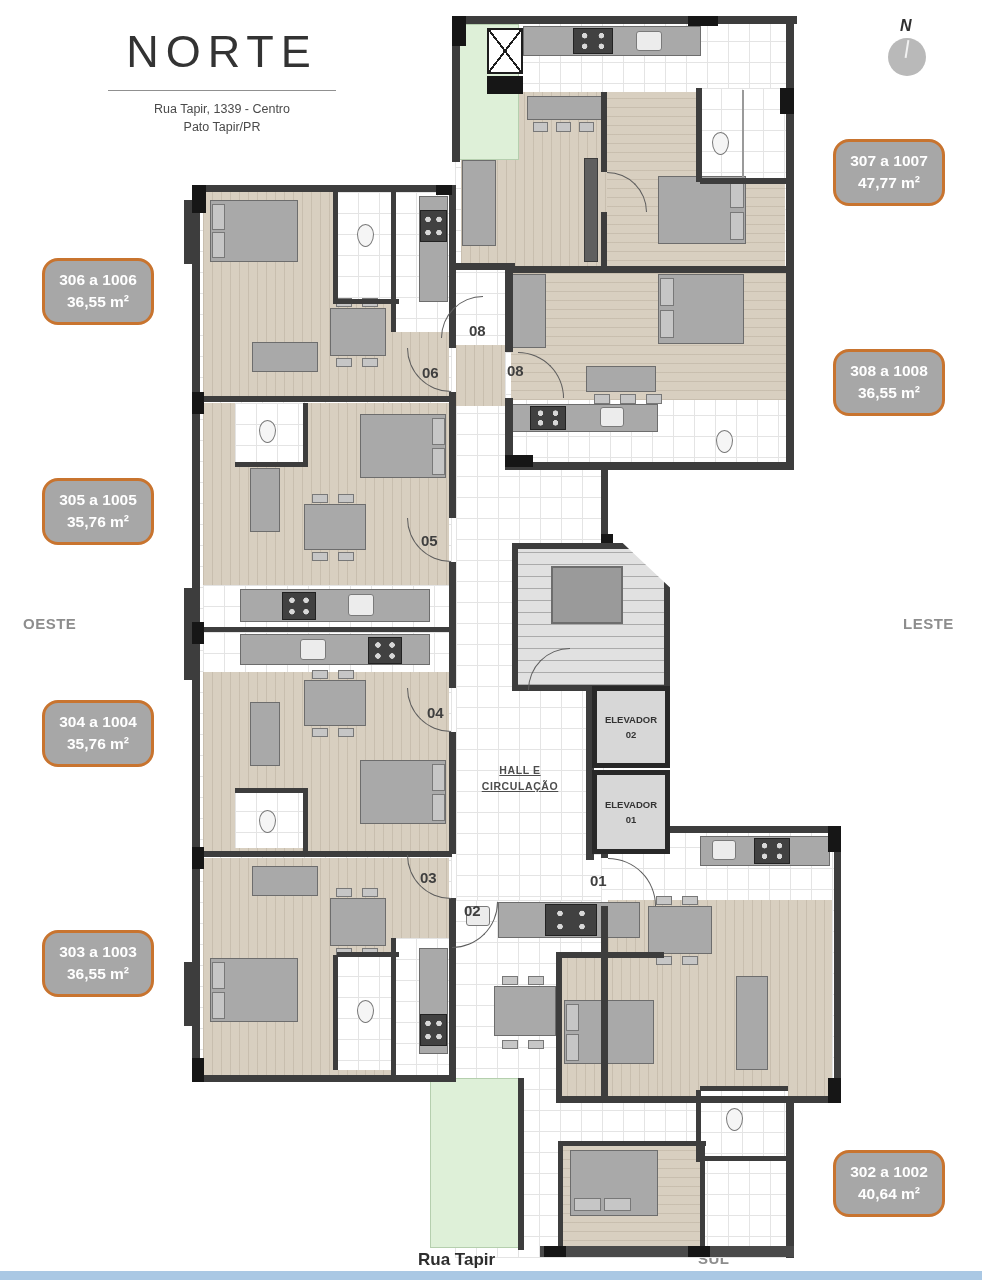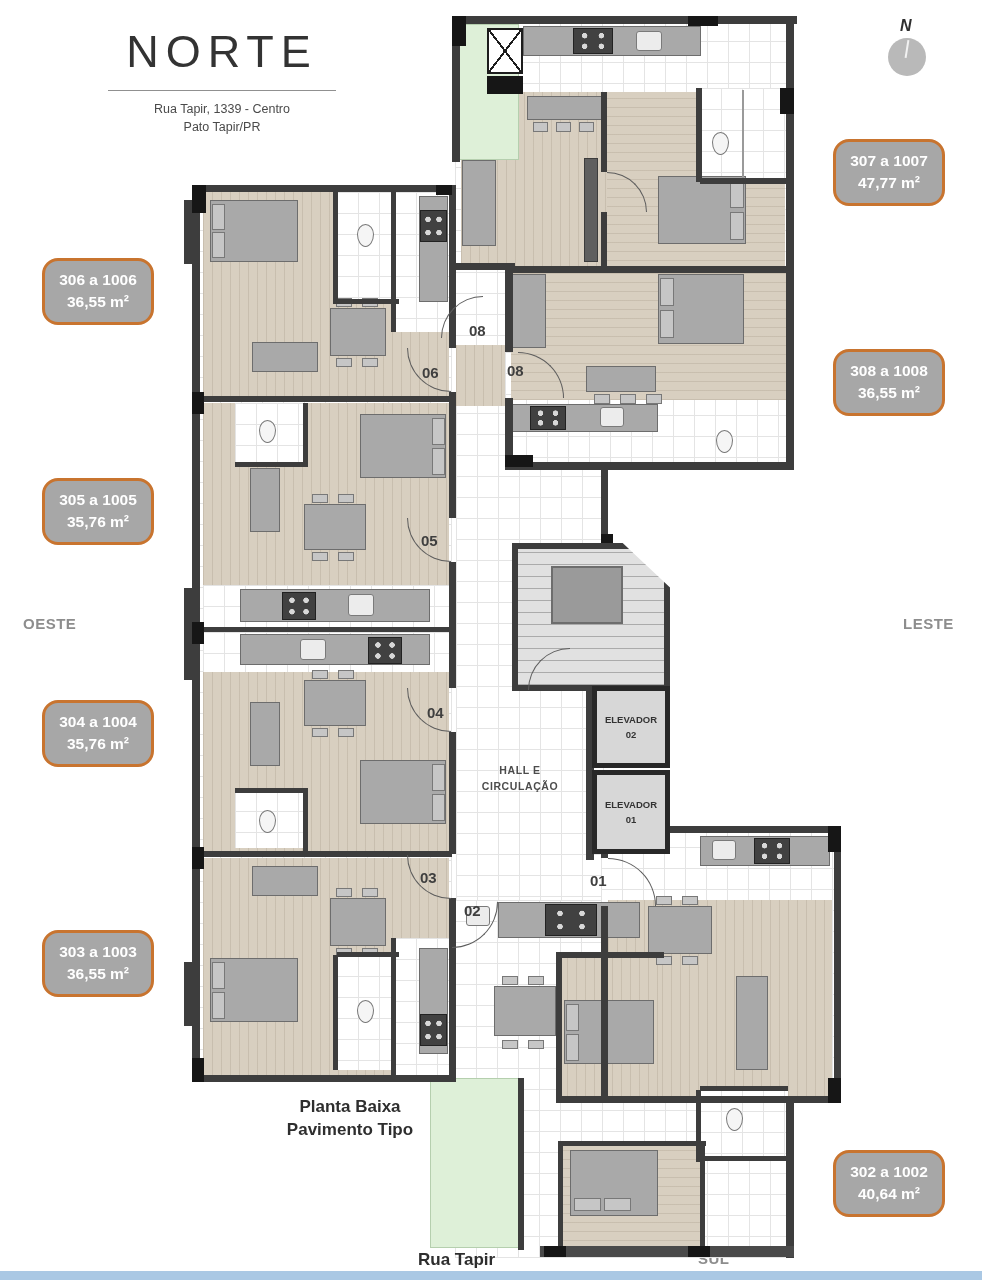--- a/index.html
+++ b/index.html
@@ -48,21 +48,21 @@
         display:flex;align-items:center;justify-content:center;text-align:center;
         font-weight:bold;font-size:9.5px;color:#333;line-height:1.6;}
   
   .door-num{position:absolute;font-weight:bold;font-size:15px;color:#3f3f3f;}
   .badge{position:absolute;width:106px;background:#a7a7a7;border:3px solid #c8742f;border-radius:16px;
          color:#fff;font-weight:bold;font-size:15.5px;text-align:center;padding:8px 0;line-height:1.45;}
   .badge span{display:block;}
   .dir{position:absolute;font-weight:bold;font-size:15px;color:#8d8d8d;letter-spacing:.5px;}
   .hall-label{position:absolute;width:130px;font-weight:bold;font-size:10.5px;color:#4c4c4c;
               text-align:center;letter-spacing:.6px;line-height:1.55;}
-  .hall-label span{display:block;}
+  .hall-label span{display:block;text-decoration:underline;}
   .caption{position:absolute;width:176px;font-weight:bold;font-size:17px;color:#2e2e2e;
            text-align:center;line-height:1.35;}
   .caption span{display:block;}
   .street{position:absolute;font-weight:bold;font-size:17px;color:#2e2e2e;}
   
   .titleblock{position:absolute;left:92px;top:26px;width:260px;text-align:center;color:#3a3a3a;}
   .brand{font-size:45px;font-weight:normal;letter-spacing:7px;color:#333;}
   .brand-sub{font-size:22px;letter-spacing:2px;margin-top:4px;color:#3a3a3a;}
   .divider{width:228px;height:1px;background:#909090;margin:12px auto 9px;}
   .addr{font-size:12.5px;color:#4a4a4a;line-height:1.45;}
@@ -367,20 +367,16 @@
   </div>
   <div class="badge" style="left:833px;top:349px">
     <span>308 a 1008</span>
     <span>36,55 m²</span>
   </div>
   <div class="badge" style="left:833px;top:1150px">
     <span>302 a 1002</span>
     <span>40,64 m²</span>
   </div>
 
-  <div class="caption" style="left:262px;top:1096px">
-    <span>Planta Baixa</span>
-    <span>Pavimento Tipo</span>
-  </div>
   <span class="street" style="left:418px;top:1250px">Rua Tapir</span>
 
   <div class="bluebar"></div>
 </div>
 
 </body></html>

